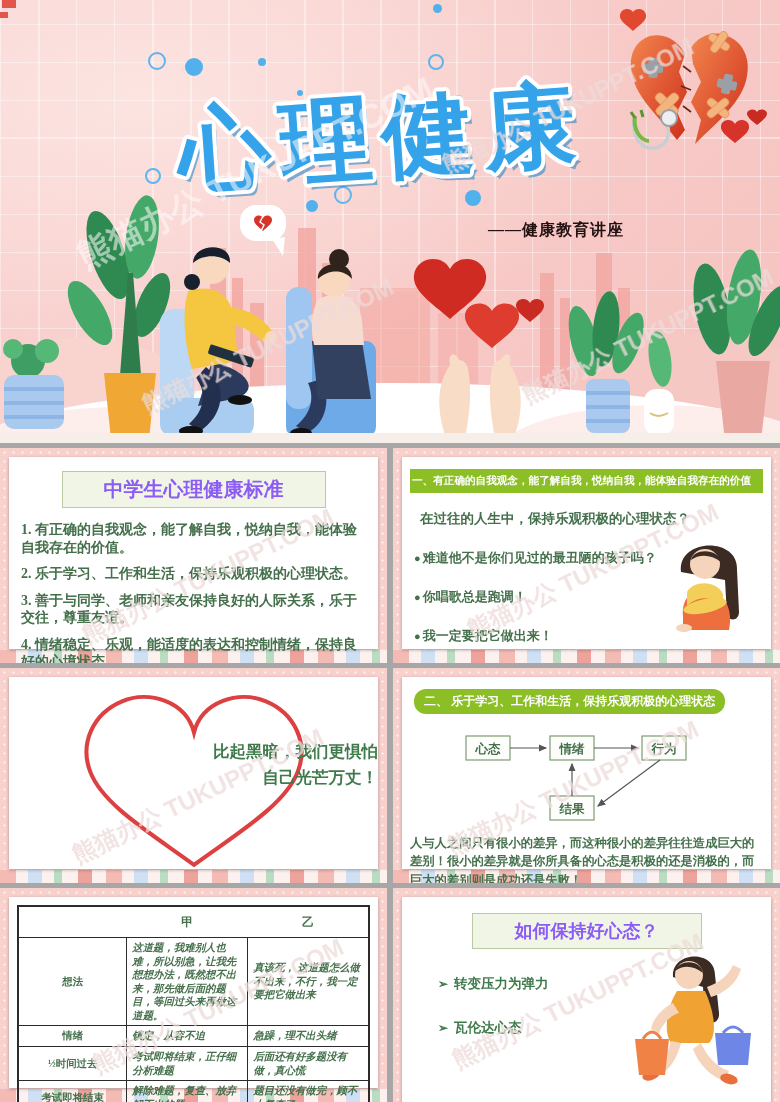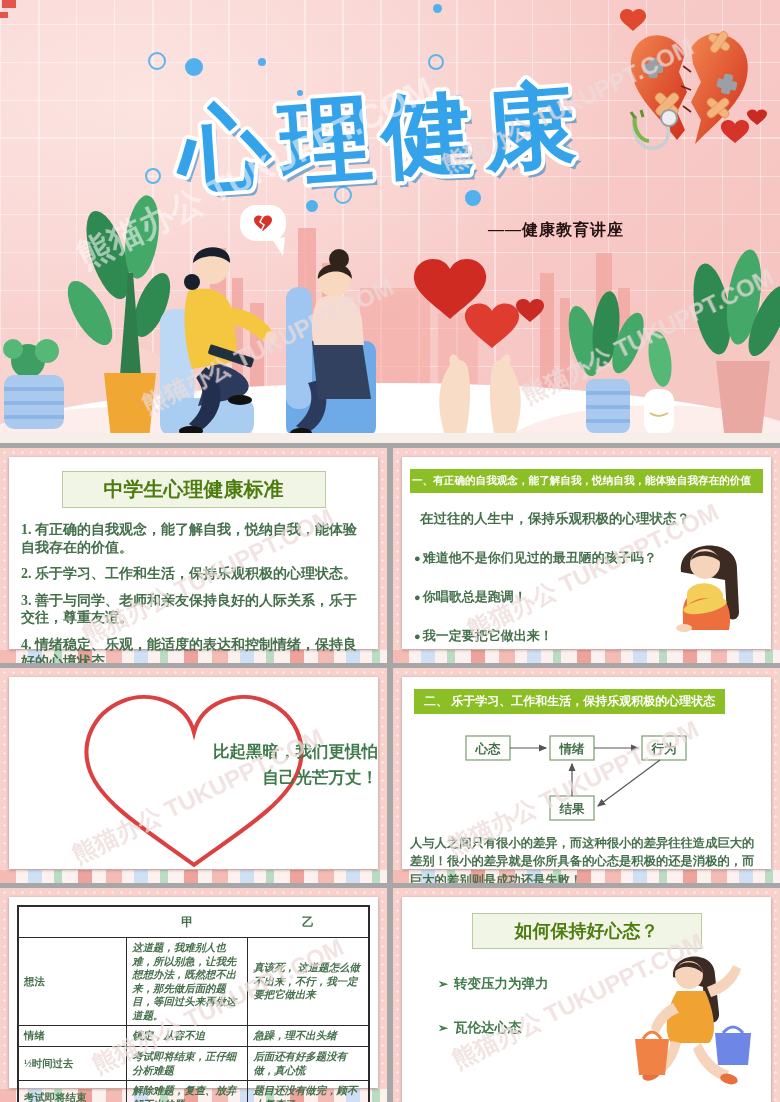--- a/index.html
+++ b/index.html
@@ -37,21 +37,21 @@
     position:absolute;left:9px;right:9px;top:9px;bottom:14px;
     background:#ffffff;box-shadow:0 1px 3px rgba(0,0,0,.30);
   }
   .decor-strip{
     position:absolute;left:0;right:0;bottom:0;height:13px;
     background:repeating-linear-gradient(90deg,
       #f4bab4 0 16px, #fdf1ef 16px 28px, #cfe0f4 28px 42px, #fdf1ef 42px 54px,
       #b9dcc3 54px 62px, #fdf1ef 62px 78px, #eda39c 78px 92px, #fdf1ef 92px 106px);
   }
   .green-box{
-    border:1px solid #b9c9a0;background:#f1f5e6;color:#4d7c0f;
+    border:1px solid #b9c9a0;background:#f1f5e6;color:#8b5cf6;
     font-weight:bold;text-align:center;margin:14px auto 0;
   }
   .banner{
     background:#8cbf26;color:#ffffff;font-weight:bold;
     font-family:"Liberation Sans", sans-serif;
     white-space:nowrap;overflow:hidden;
   }
   .gtext{color:#45704c;font-weight:bold;}
   
   #standards-title{width:262px;font-size:20px;padding:4px 0;}
@@ -60,33 +60,33 @@
   
   #sv-banner{margin:12px 8px 0;font-size:10.6px;text-align:left;padding:5px 2px;}
   #sv-lead{margin:17px 0 0 18px;font-size:13.5px;}
   .sv-bullet{margin:21px 0 0 12px;font-size:13px;}
   .bullet-dot{font-size:11px;margin-right:2px;}
   #sad-girl{position:absolute;right:14px;bottom:10px;}
   
   #heart-svg{position:absolute;left:50%;top:8px;transform:translateX(-50%);}
   #heart-text{position:absolute;left:0;right:0;top:62px;text-align:right;font-size:16.5px;line-height:1.55;color:#3f7a4a;font-weight:bold;}
   
-  #ms-banner{margin:12px 0 0 12px;display:inline-block;font-size:12px;padding:4px 10px;}
+  #ms-banner{margin:12px 0 0 12px;display:inline-block;font-size:12px;padding:4px 10px;border-radius:12px;}
   #flow-svg{display:block;margin:6px auto 0;}
   #ms-par{margin:6px 8px 0;font-size:12.3px;line-height:1.5;}
   
   #exam-card{padding:0;}
   #exam-table{width:calc(100% - 16px);margin:8px;border-collapse:collapse;border:2px solid #2b2b2b;
     color:#45704c;font-weight:bold;font-size:10.4px;}
   #exam-table td, #exam-table th{border:1px solid #2b2b2b;padding:3px 5px;vertical-align:middle;}
   #exam-table th{font-size:12px;height:24px;font-weight:bold;}
   #exam-table th.h-mid{border-left:hidden;border-right:hidden;}
   #exam-table th.h-first{border-right:hidden;}
   #exam-table th.h-last{border-left:hidden;}
-  td.lbl{text-align:left;width:31%;}
+  td.lbl{text-align:center;width:31%;}
   td.cab{width:34.5%;line-height:1.3;font-style:italic;}
   
   #km-title{width:228px;font-size:18px;padding:5px 0;margin-top:16px;}
   .km-bullet{margin:26px 0 0 36px;font-size:13.5px;color:#3f7a4a;font-weight:bold;}
   .arrow-glyph{color:#3f7a4a;margin-right:6px;font-size:12px;}
   #shop-girl{position:absolute;right:10px;bottom:8px;}
   
   .wm{
     position:absolute;z-index:60;pointer-events:none;white-space:nowrap;
     font-family:"Liberation Sans", sans-serif;font-weight:bold;font-size:24px;

